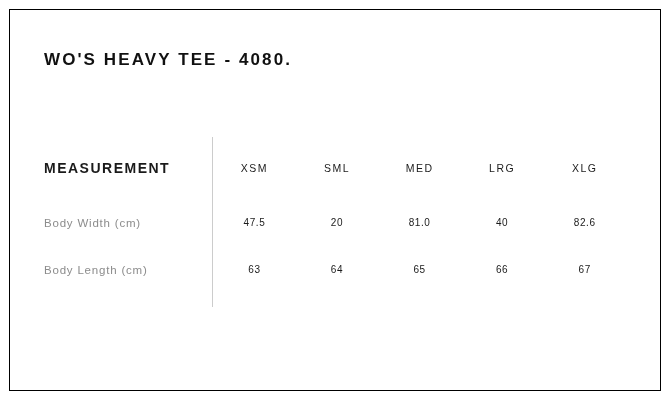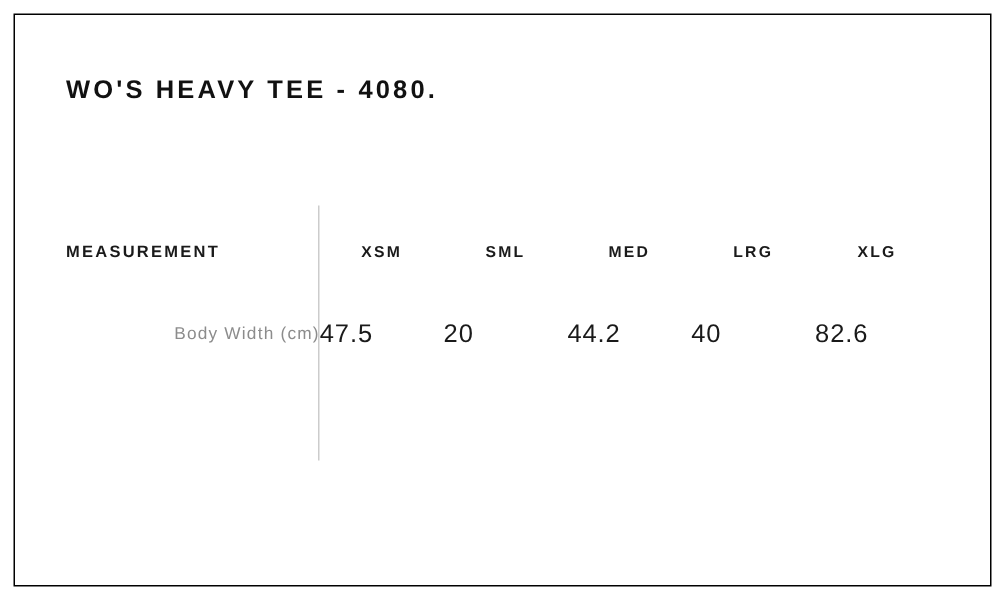--- a/index.html
+++ b/index.html
@@ -72,45 +72,45 @@
   table.sizes td {
     padding: 0;
     border: 0;
     vertical-align: middle;
   }
   .col-measure { width: 168px; }
   .col-size { width: 82px; }
   tr.head-row { height: 62px; }
   tr.data-row { height: 47px; }
   .head-label {
-    font-size: 11px;
+    font-size: 14px;
     font-weight: bold;
     letter-spacing: 1.5px;
     color: #1a1a1a;
     text-align: left;
     padding-left: 0;
   }
   .head-size {
     font-size: 10.5px;
-    font-weight: bold;
+    font-weight: normal;
     letter-spacing: 1.5px;
     color: #1a1a1a;
     text-align: center;
   }
   .row-label {
     font-size: 11.5px;
     letter-spacing: 0.8px;
     color: #8c8c8c;
-    text-align: right;
+    text-align: left;
   }
   .row-value {
-    font-size: 17px;
+    font-size: 10px;
     letter-spacing: 0.6px;
     color: #1a1a1a;
-    text-align: left;
+    text-align: center;
   }
   .note {
     position: absolute;
     left: 44px;
     top: 343px;
     font-size: 10.5px;
     font-style: italic;
     letter-spacing: 0.55px;
     color: #9a9a9a;
     white-space: nowrap;
@@ -147,23 +147,31 @@
             <th class="head-size">MED</th>
             <th class="head-size">LRG</th>
             <th class="head-size">XLG</th>
           </tr>
         </thead>
         <tbody>
           <tr class="data-row">
             <td class="row-label">Body Width (cm)</td>
             <td class="row-value">47.5</td>
             <td class="row-value">20</td>
-            <td class="row-value">44.2</td>
+            <td class="row-value">81.0</td>
             <td class="row-value">40</td>
             <td class="row-value">82.6</td>
+          </tr>
+          <tr class="data-row">
+            <td class="row-label">Body Length (cm)</td>
+            <td class="row-value">63</td>
+            <td class="row-value">64</td>
+            <td class="row-value">65</td>
+            <td class="row-value">66</td>
+            <td class="row-value">67</td>
           </tr>
         </tbody>
       </table>
     </div>
 
 
   </div>
 </div>
 
 </body></html>

